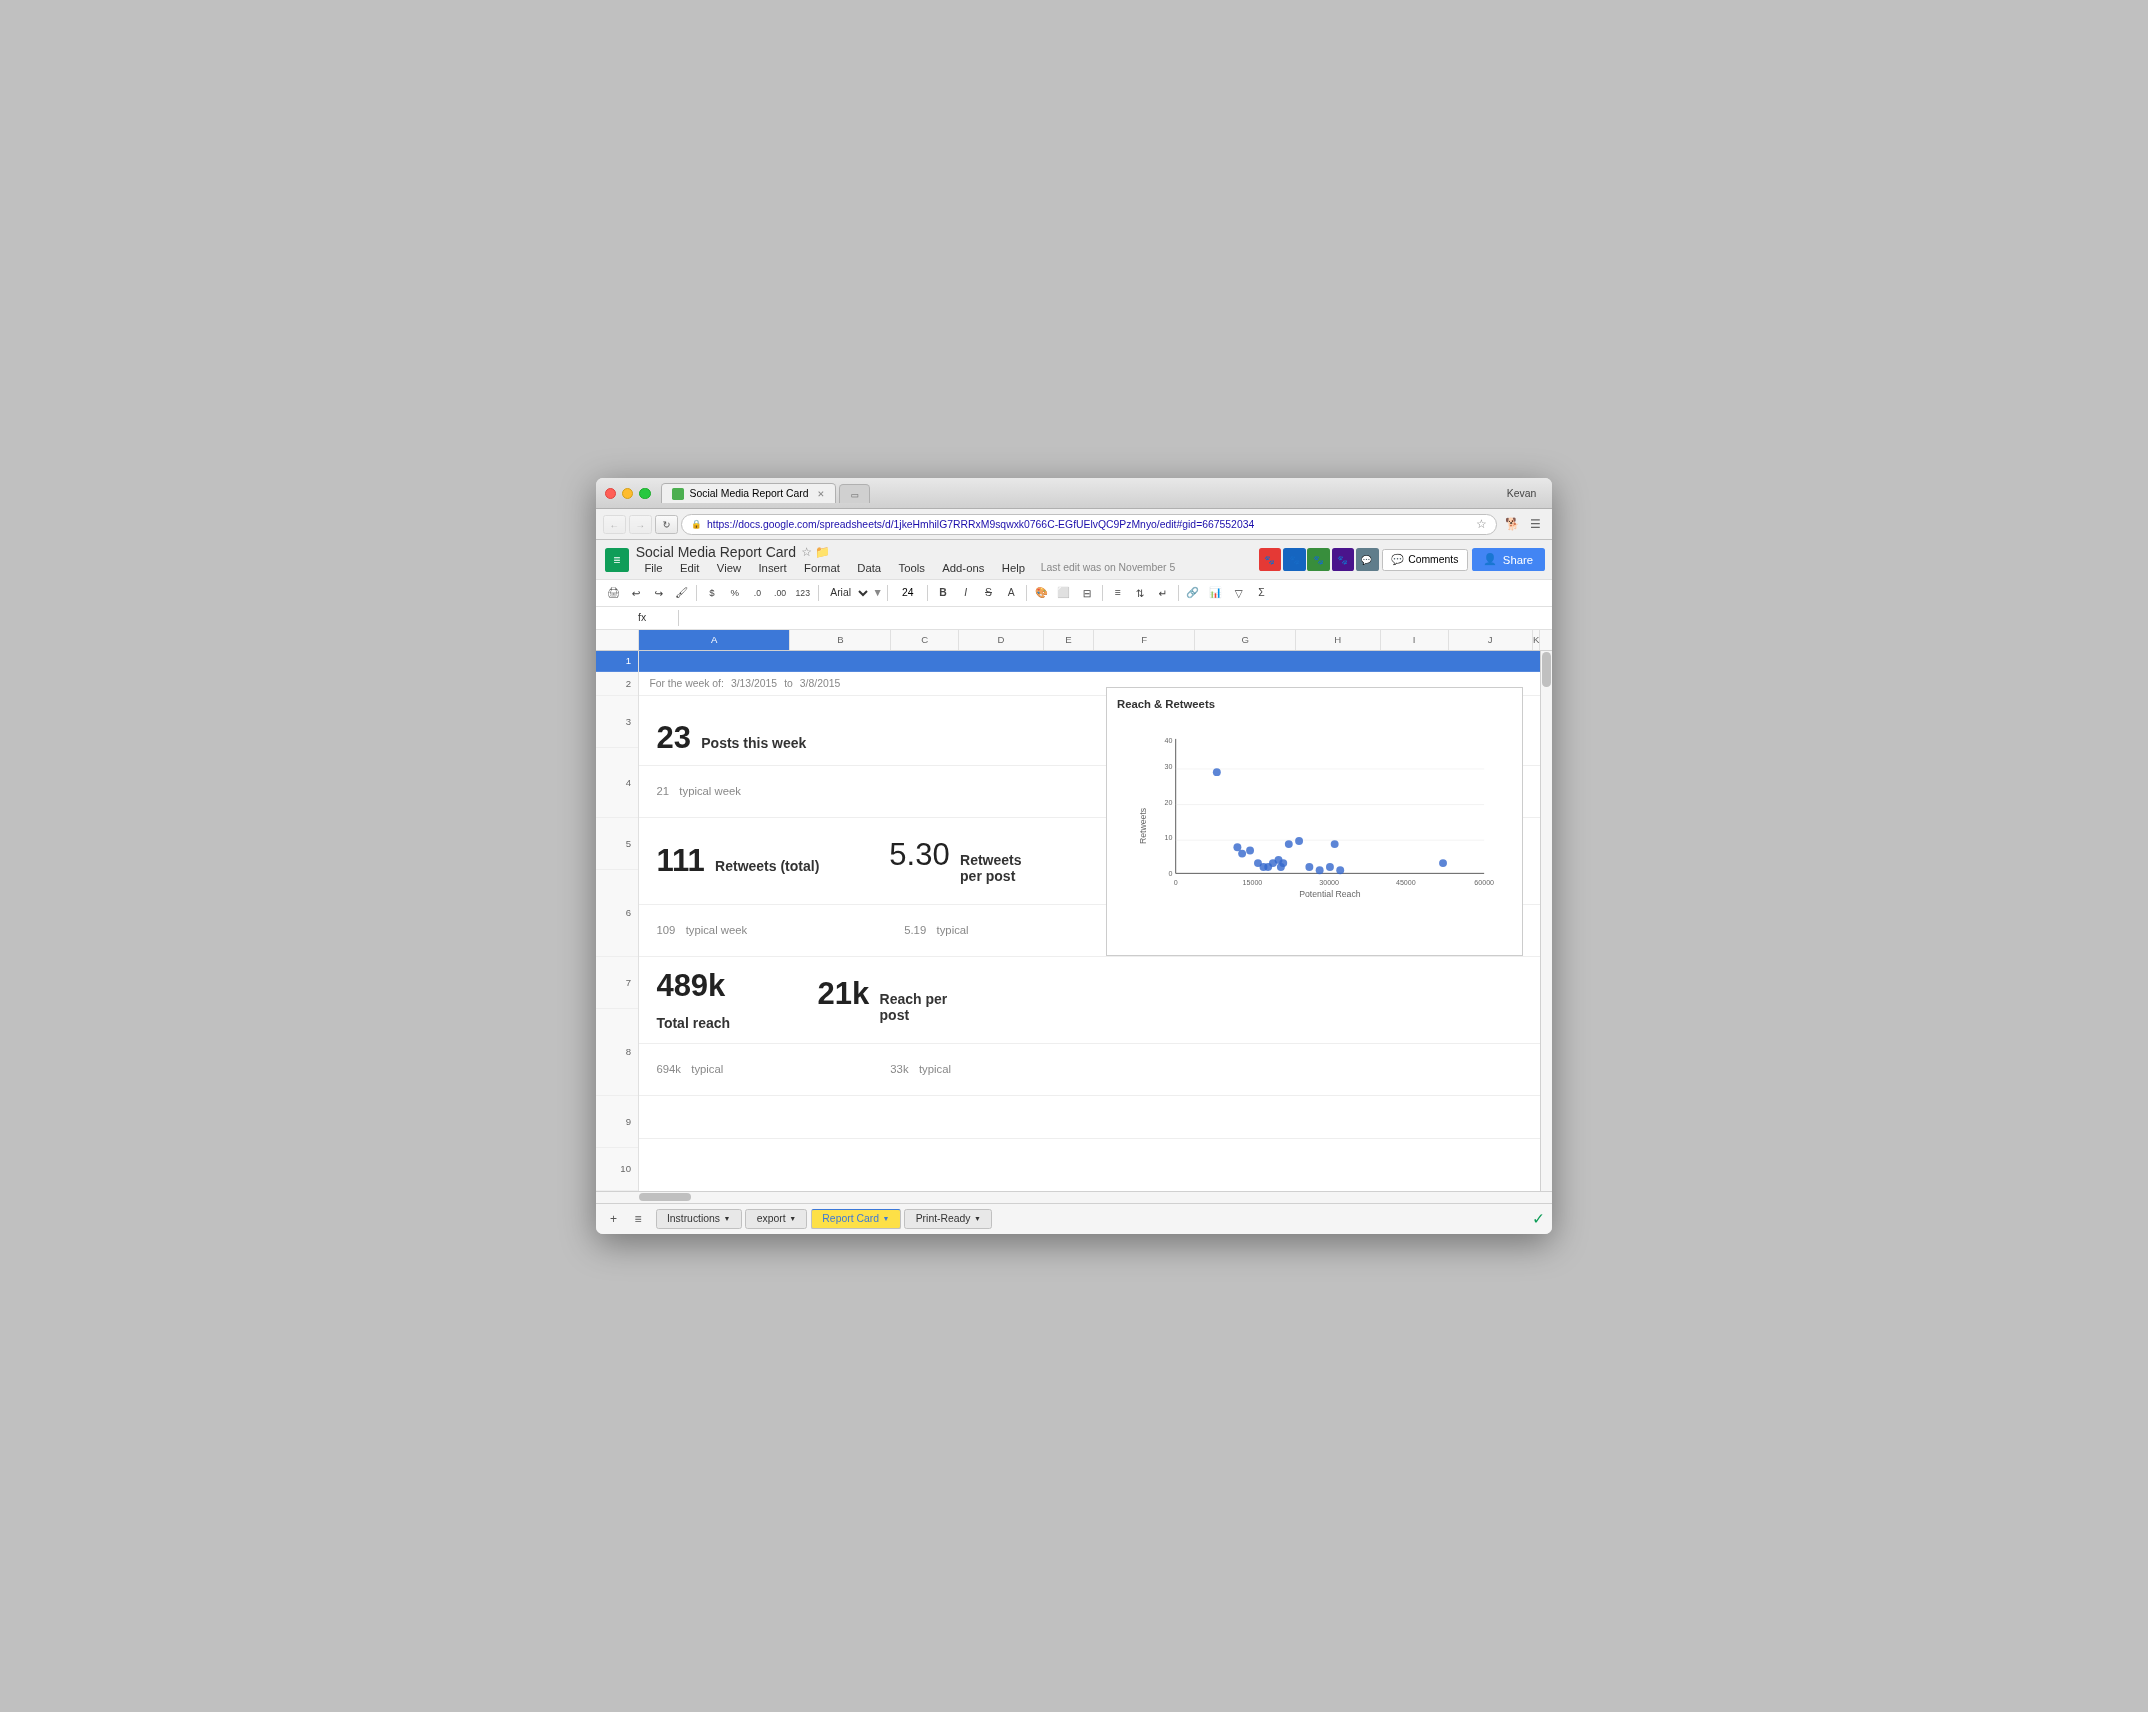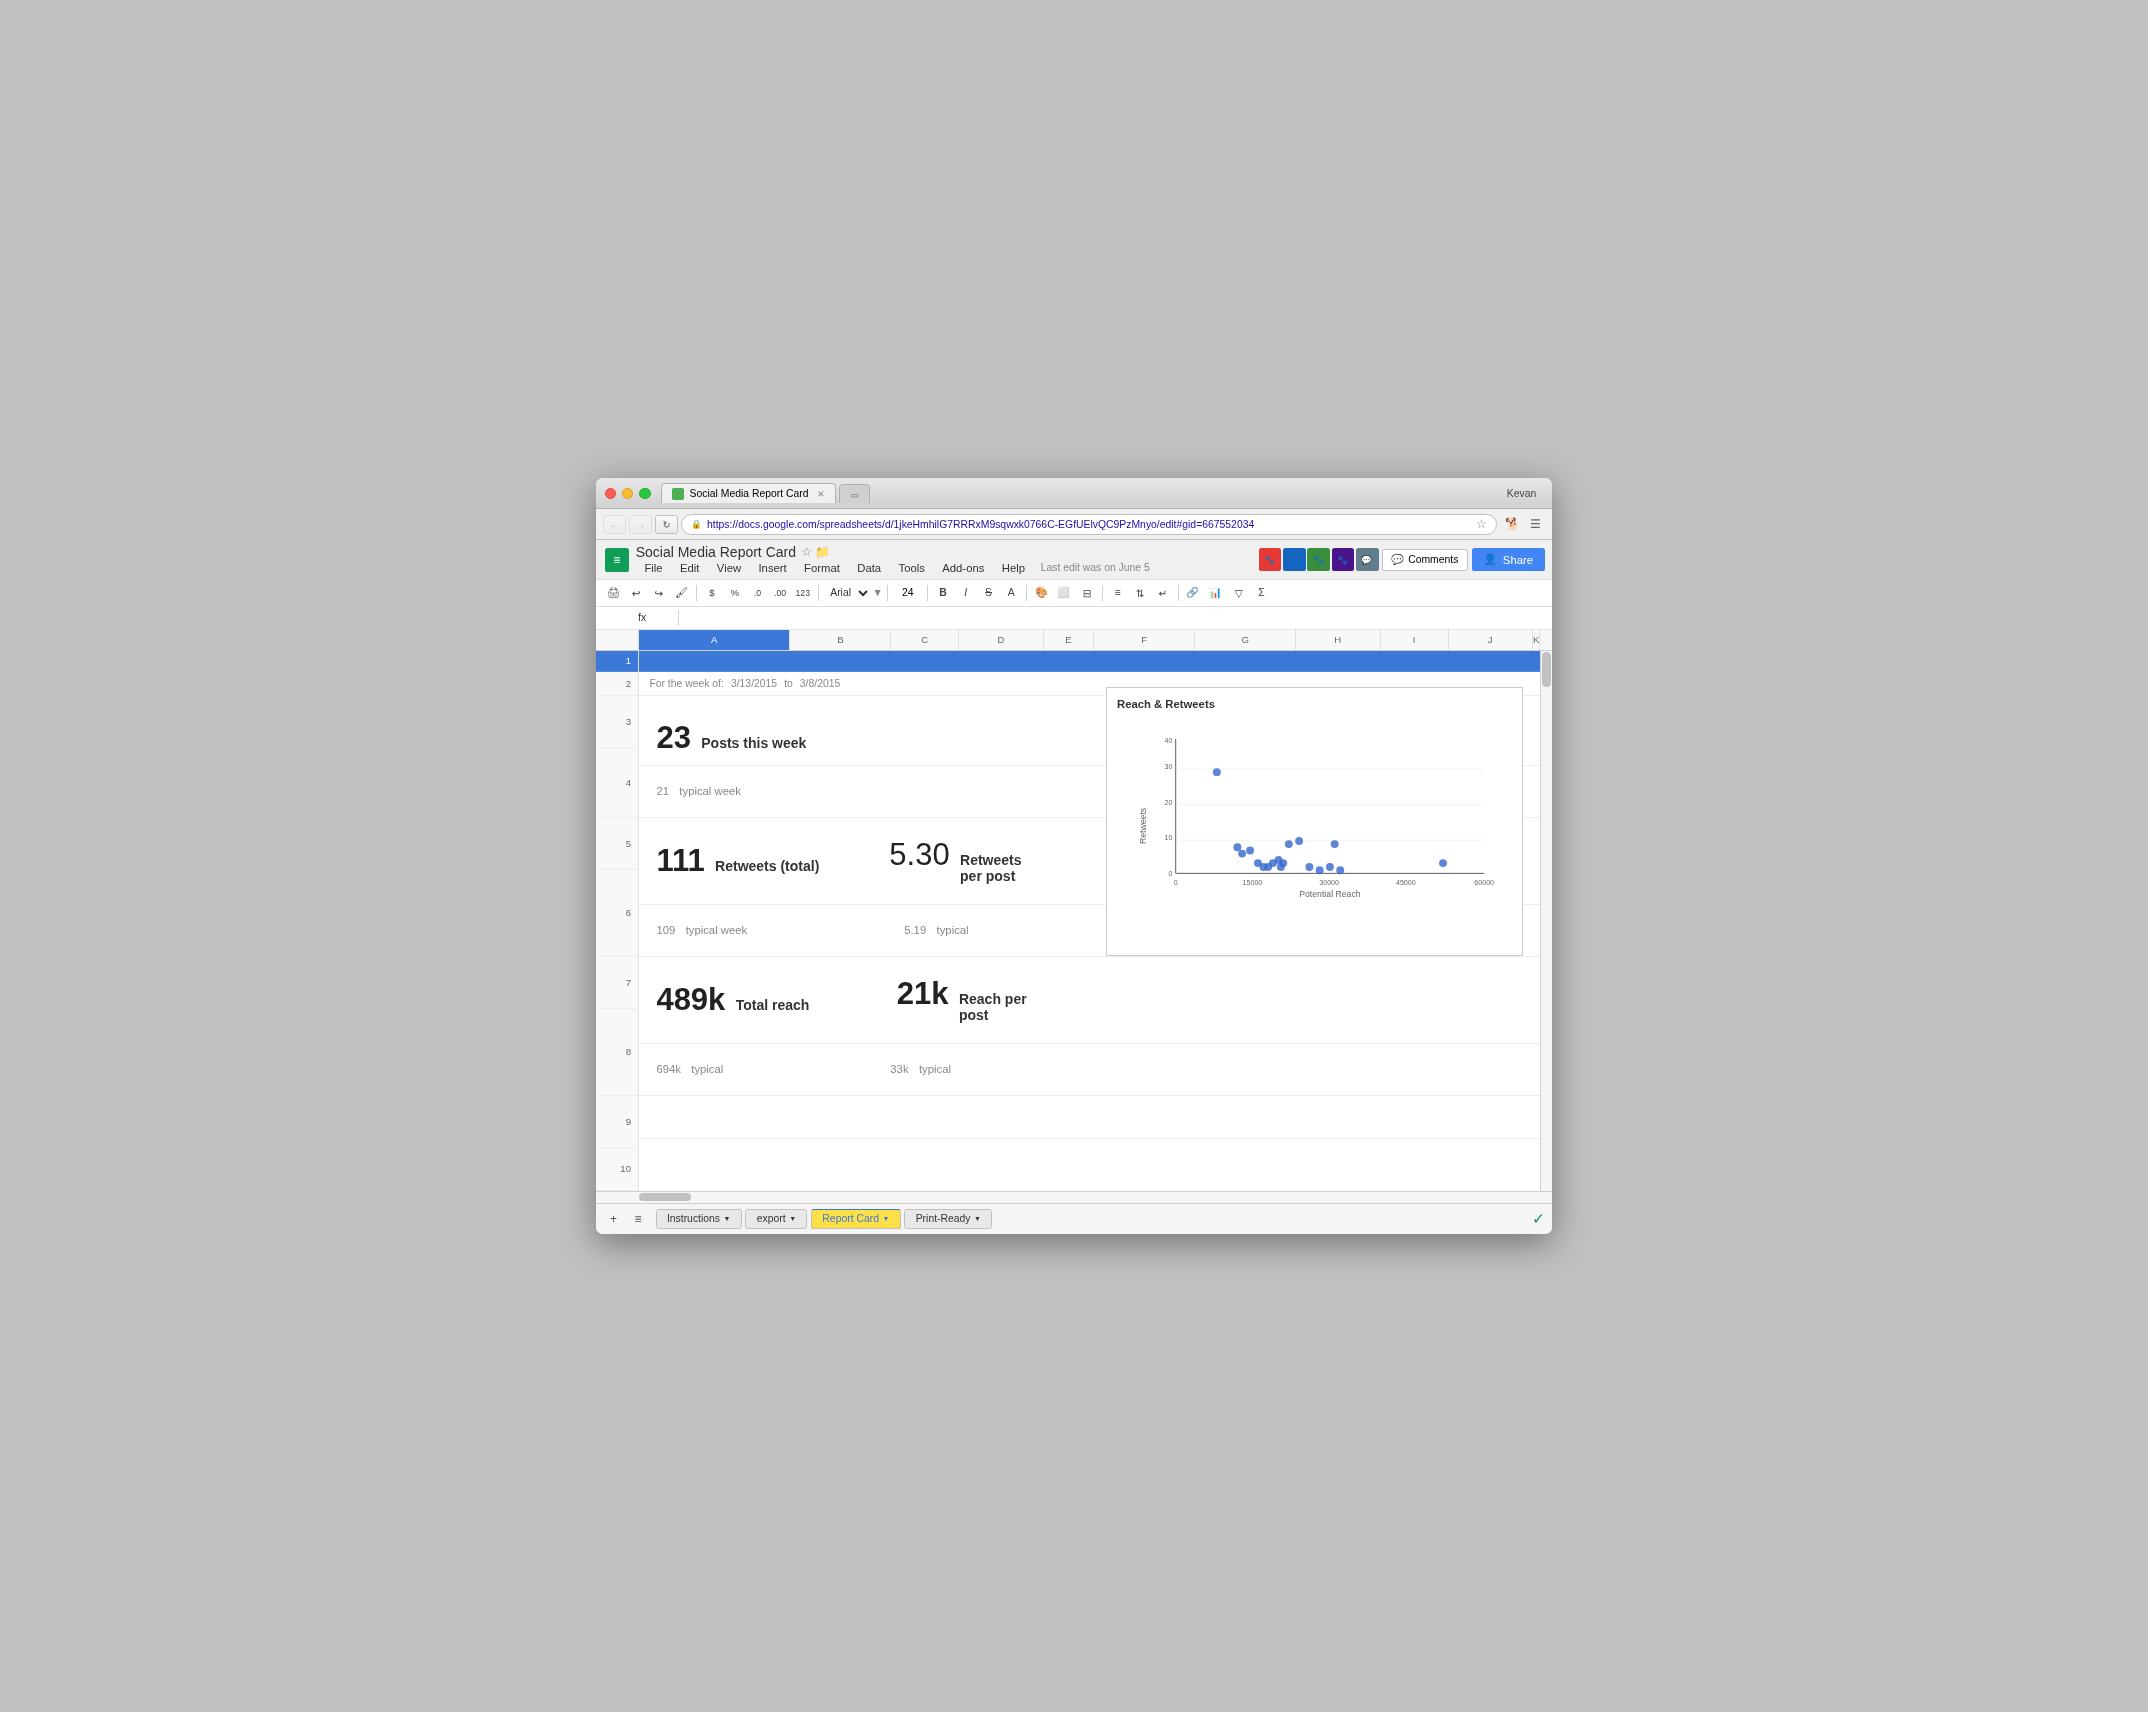--- a/index.html
+++ b/index.html
@@ -266,21 +266,21 @@
         <div class="menu-items">
           <span class="menu-item">File</span>
           <span class="menu-item">Edit</span>
           <span class="menu-item">View</span>
           <span class="menu-item">Insert</span>
           <span class="menu-item">Format</span>
           <span class="menu-item">Data</span>
           <span class="menu-item">Tools</span>
           <span class="menu-item">Add-ons</span>
           <span class="menu-item">Help</span>
-          <span class="last-edit">Last edit was on June 5</span>
+          <span class="last-edit">Last edit was on November 5</span>
         </div>
       </div>
     </div>
     <div class="sheets-right">
 
       <div class="tool-icons">
         <div class="tool-icon" style="background:#e53935;">🐾</div>
         <div class="tool-icon" style="background:#1565c0;">🐾</div>
         <div class="tool-icon" style="background:#388e3c;">🐾</div>
         <div class="tool-icon" style="background:#4a148c;">🐾</div>
@@ -481,21 +481,21 @@
             <span style="font-size:11.3px;color:#888;">109</span>
             <span style="font-size:11.3px;color:#888;">typical week</span>
           </div>
           <div style="display:flex;gap:10.4px;align-items:center;margin-left:87px;">
             <span style="font-size:11.3px;color:#888;">5.19</span>
             <span style="font-size:11.3px;color:#888;">typical</span>
           </div>
         </div>
 
         <div style="height:87px;border-bottom:0.9px solid #eee;display:flex;align-items:center;padding:0 17.4px;gap:17.4px;">
-          <div style="display:flex;align-items:baseline;gap:10.4px;">
+          <div style="display:flex;align-items:baseline;gap:10.4px;flex-direction:column;">
             <span style="font-size:31px;font-weight:bold;color:#222;">489k</span>
             <span style="font-size:14px;font-weight:bold;color:#333;">Total reach</span>
           </div>
           <div style="display:flex;align-items:baseline;gap:10.4px;margin-left:70px;">
             <span style="font-size:31px;font-weight:bold;color:#222;">21k</span>
             <span style="font-size:14px;font-weight:bold;color:#333;">Reach per<br>post</span>
           </div>
         </div>
 
         <div style="height:52px;border-bottom:0.9px solid #eee;display:flex;align-items:center;padding:0 17.4px;gap:70px;">

